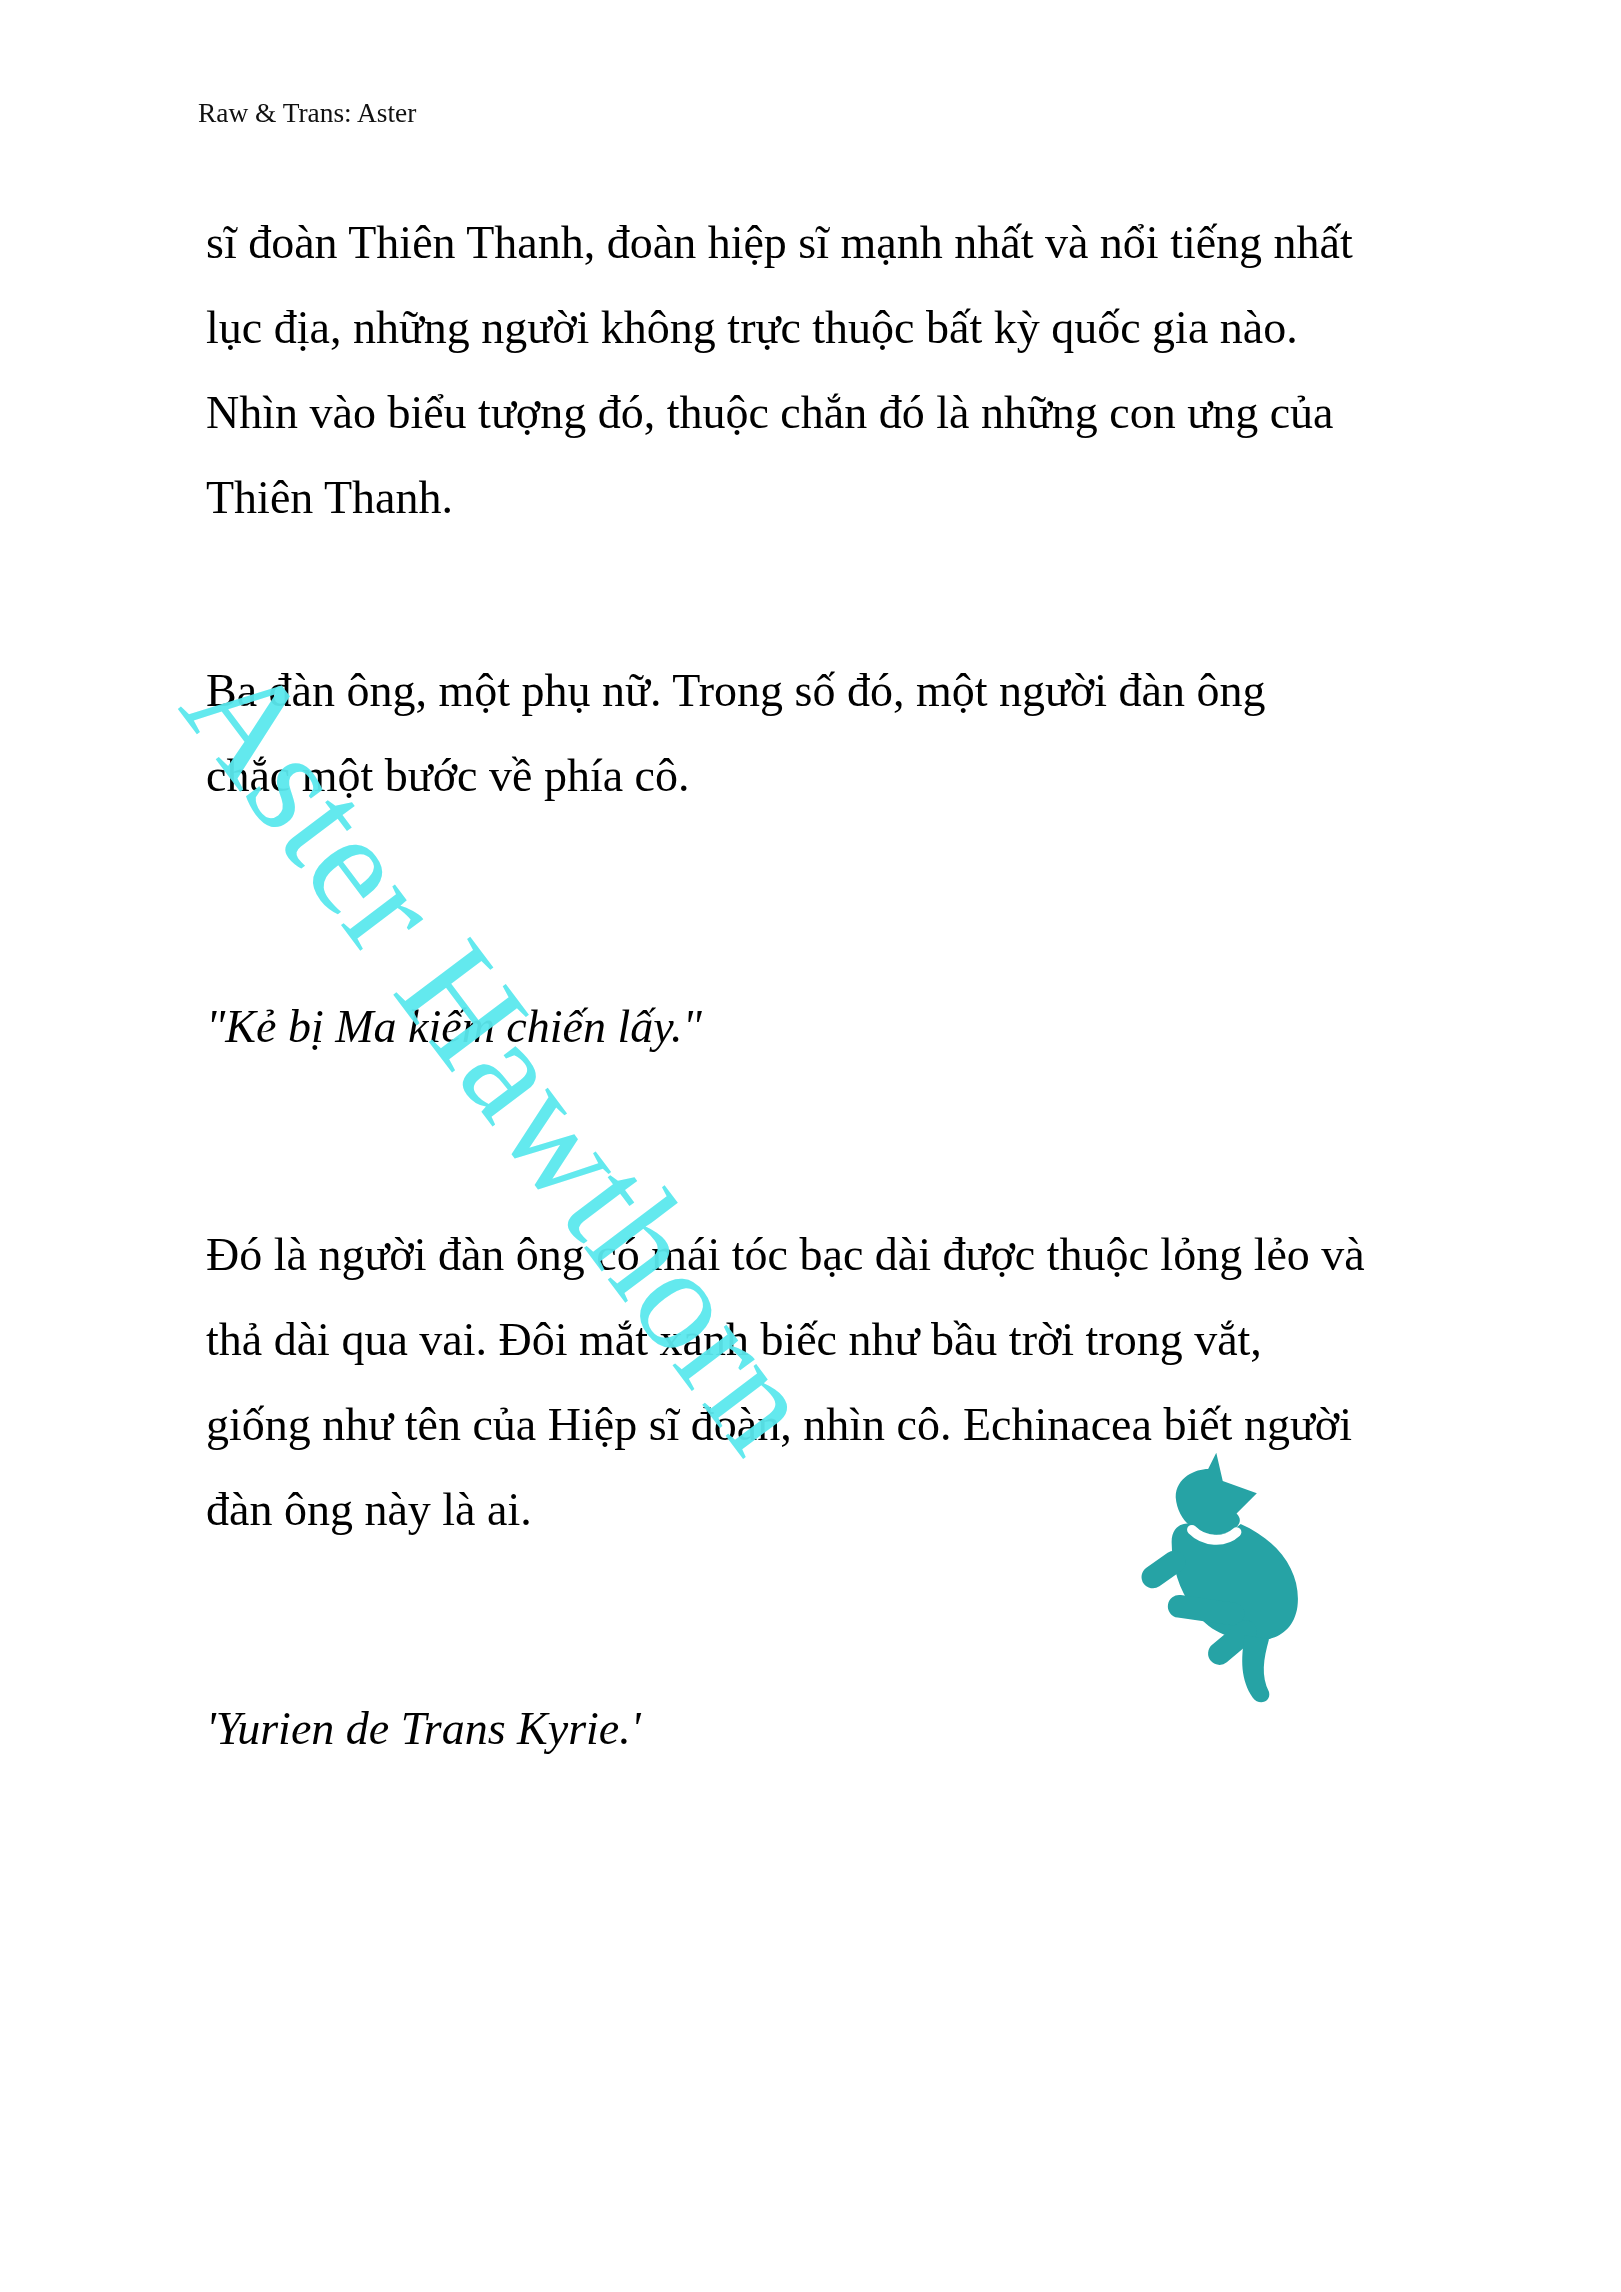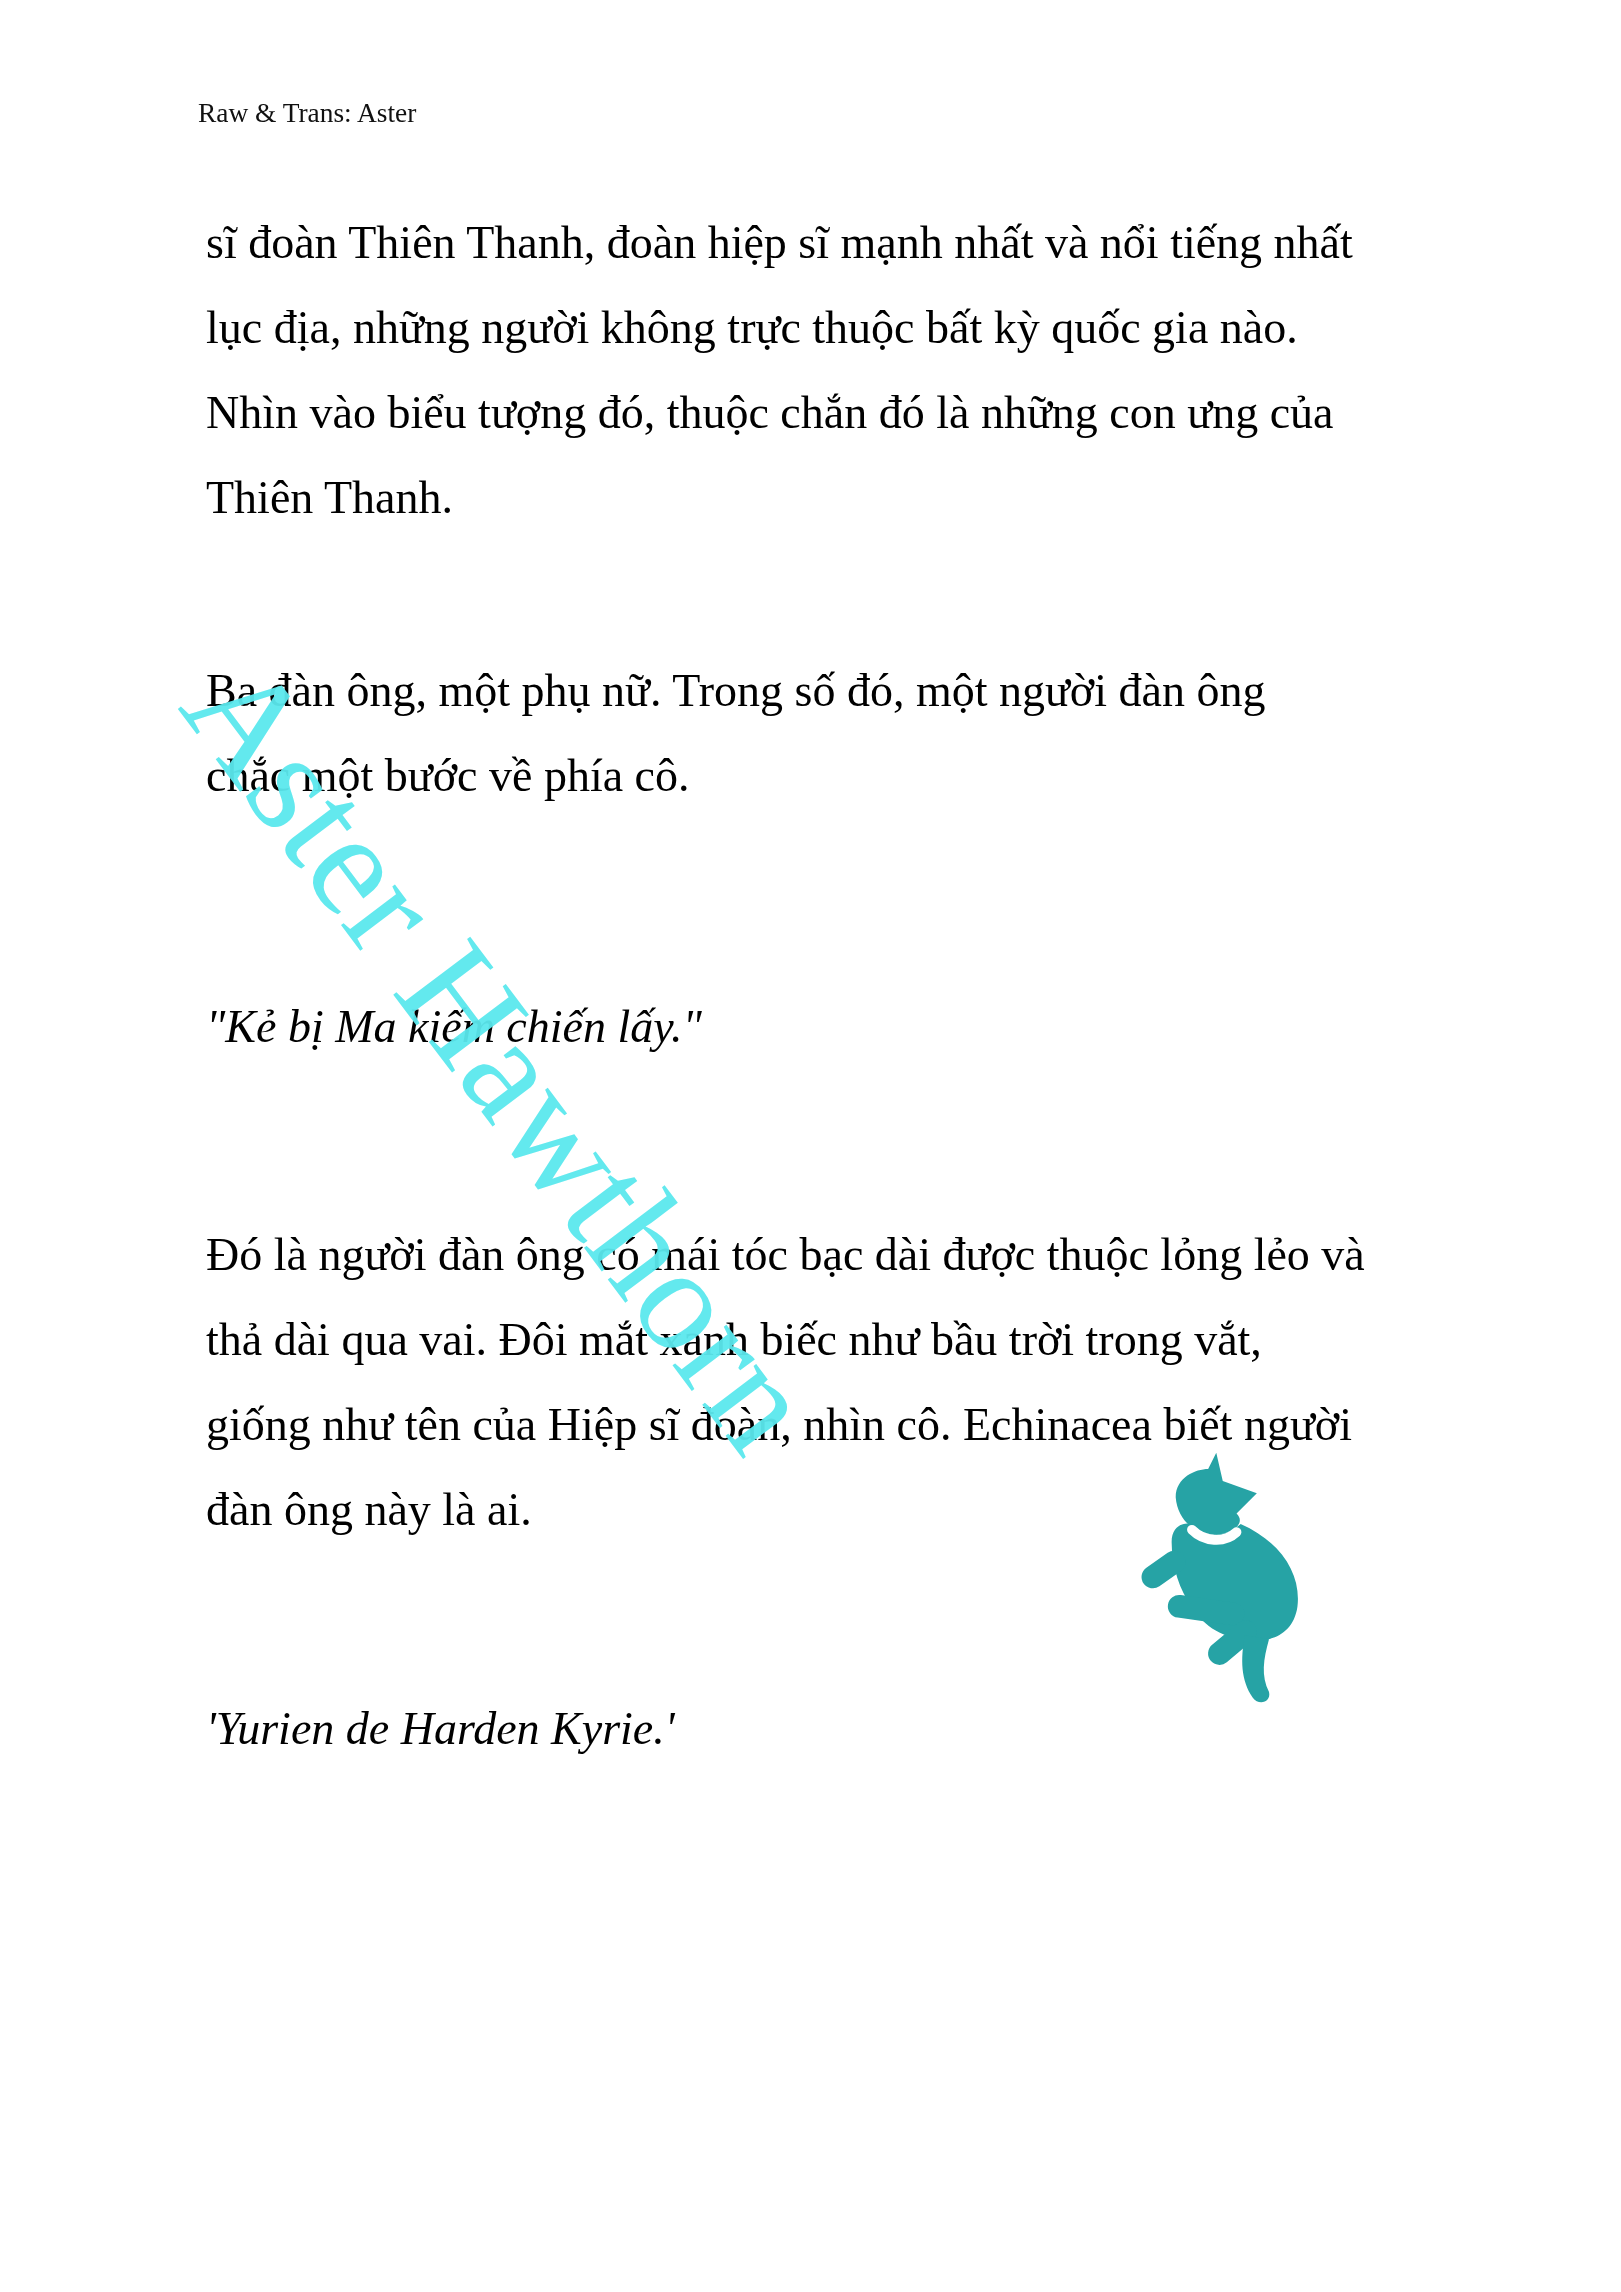--- a/index.html
+++ b/index.html
@@ -45,21 +45,21 @@
 </div>
 
 <div class="para" style="top:1204px">
   <span class="line">Đó là người đàn ông có mái tóc bạc dài được thuộc lỏng lẻo và</span>
   <span class="line">thả dài qua vai. Đôi mắt xanh biếc như bầu trời trong vắt,</span>
   <span class="line">giống như tên của Hiệp sĩ đoàn, nhìn cô. Echinacea biết người</span>
   <span class="line">đàn ông này là ai.</span>
 </div>
 
 <div class="para italic" style="top:1678px">
-  <span class="line">'Yurien de Harden Kyrie.'</span>
+  <span class="line">'Yurien de Trans Kyrie.'</span>
 </div>
 
 <div class="watermark">Aster Hawthorn</div>
 
 <svg class="cat" viewBox="0 0 260 360">
   <g fill="#26a3a5">
     <path d="M60 75 C60 50 85 40 100 40 L110 20 L118 55 L160 70 L135 95 C150 110 120 125 100 120 C80 118 62 100 60 75 Z"></path>
     <path d="M55 130 C55 105 80 100 95 118 C110 125 130 118 140 108 C190 130 215 170 210 210 C205 245 175 255 150 250 C120 250 95 235 80 210 C65 190 55 160 55 130 Z"></path>
     <rect x="15" y="150" width="60" height="28" rx="14" transform="rotate(-35 45 164)"></rect>
     <rect x="50" y="200" width="95" height="28" rx="14" transform="rotate(8 97 214)"></rect>

